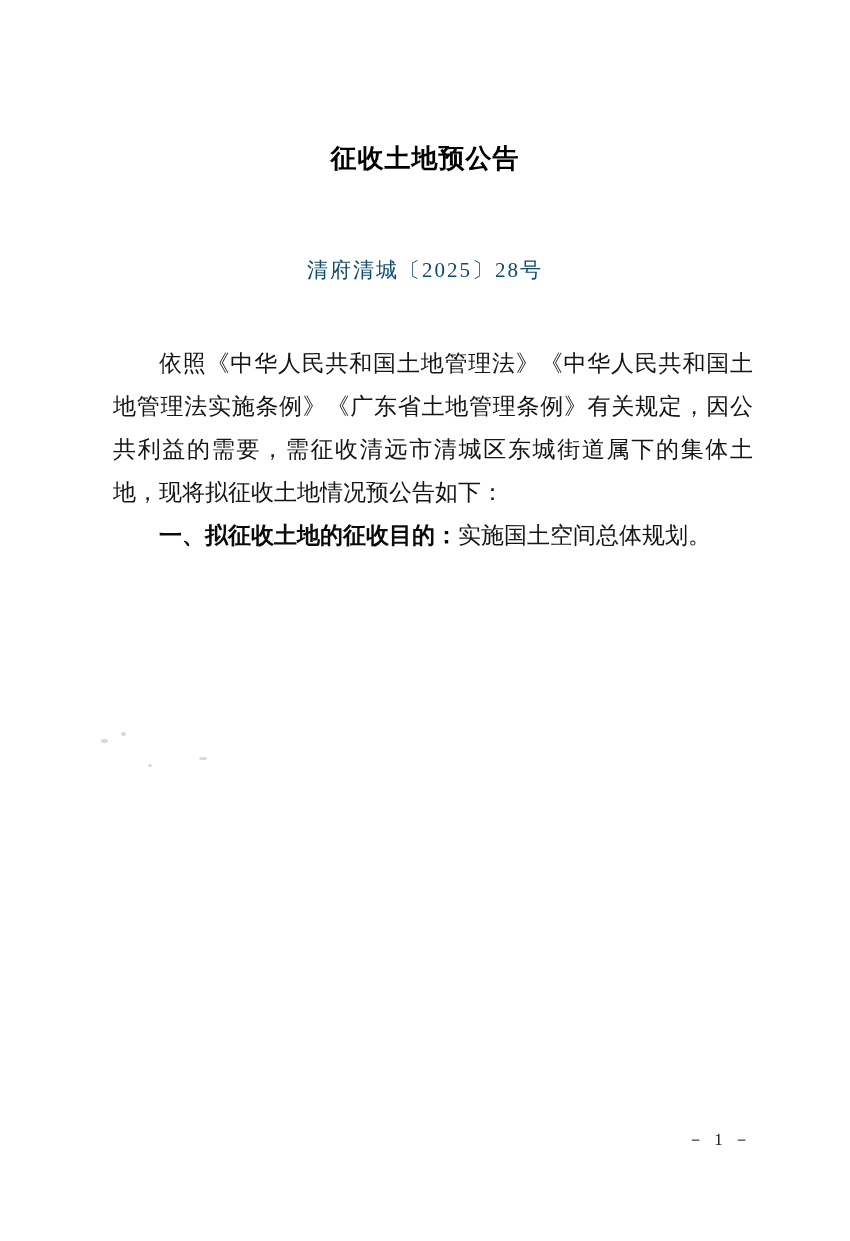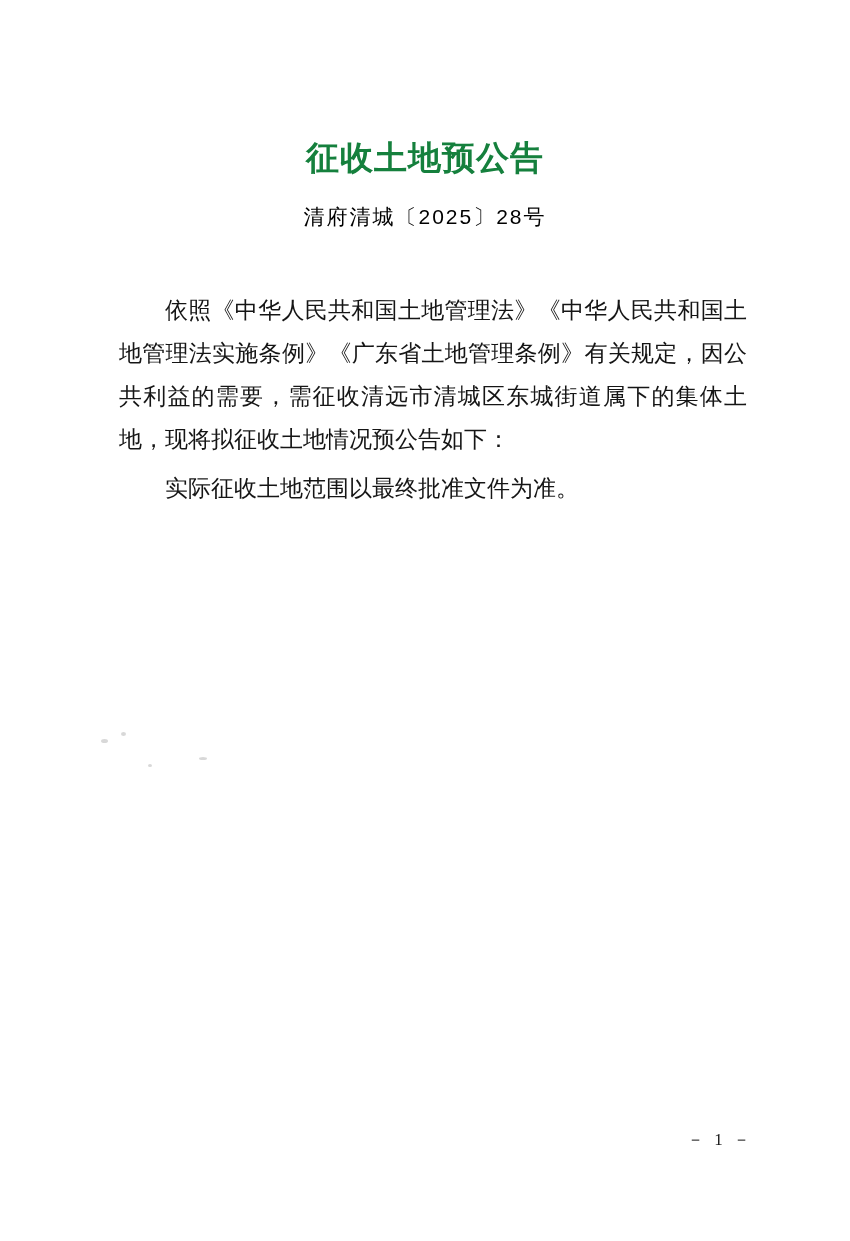--- a/index.html
+++ b/index.html
@@ -14,45 +14,45 @@
     background: #ffffff;
     overflow: hidden;
     color: #111111;
   }
   .doc-title {
     margin: 0;
     padding-top: 136px;
     text-align: center;
     font-family: "Liberation Sans", "DejaVu Sans", sans-serif;
     font-weight: 900;
-    font-size: 33px;
+    font-size: 26px;
     line-height: 44px;
     letter-spacing: 1px;
-    color: #15803d;
+    color: #000000;
   }
   .doc-number {
-    margin-top: 25px;
+    margin-top: 78px;
     text-align: center;
-    font-family: Liberation Sans, sans-serif;
+    font-family: Liberation Serif, serif;
     font-size: 21px;
     line-height: 24px;
     letter-spacing: 2px;
-    color: #000000;
+    color: #0c4a6e;
   }
   .doc-body {
     margin: 60px 97px 0 113px;
     width: 640px;
     font-family: "Liberation Serif", "DejaVu Serif", serif;
     font-size: 23px;
     line-height: 43px;
     text-align: justify;
     color: #151515;
   }
   .doc-body p {
-    margin: 6px;
+    margin: 0;
     text-indent: 2em;
   }
   .sec-label {
     font-family: "Liberation Sans", "DejaVu Sans", sans-serif;
     font-weight: 700;
     color: #0a0a0a;
   }
   .page-number {
     position: absolute;
     top: 1128px;
@@ -78,23 +78,23 @@
 <div class="page">
 
   <h1 class="doc-title">征收土地预公告</h1>
 
   <div class="doc-number">清府清城〔2025〕28号</div>
 
   <div class="doc-body">
 
     <p><span>依照《中华人民共和国土地管理法》《中华人民共和国土地管理法实施条例》《广东省土地管理条例》有关规定，因公共利益的需要，需征收清远市清城区东城街道属下的集体土地，现将拟征收土地情况预公告如下：</span></p>
 
+    <p><b class="sec-label">一、拟征收土地的征收目的：</b><span>实施国土空间总体规划。</span></p>
 
 
-    <p><span>实际征收土地范围以最终批准文件为准。</span></p>
 
 
 
 
 
 
   </div>
 
   <div class="scan-artifact artifact-1"></div>
   <div class="scan-artifact artifact-2"></div>

